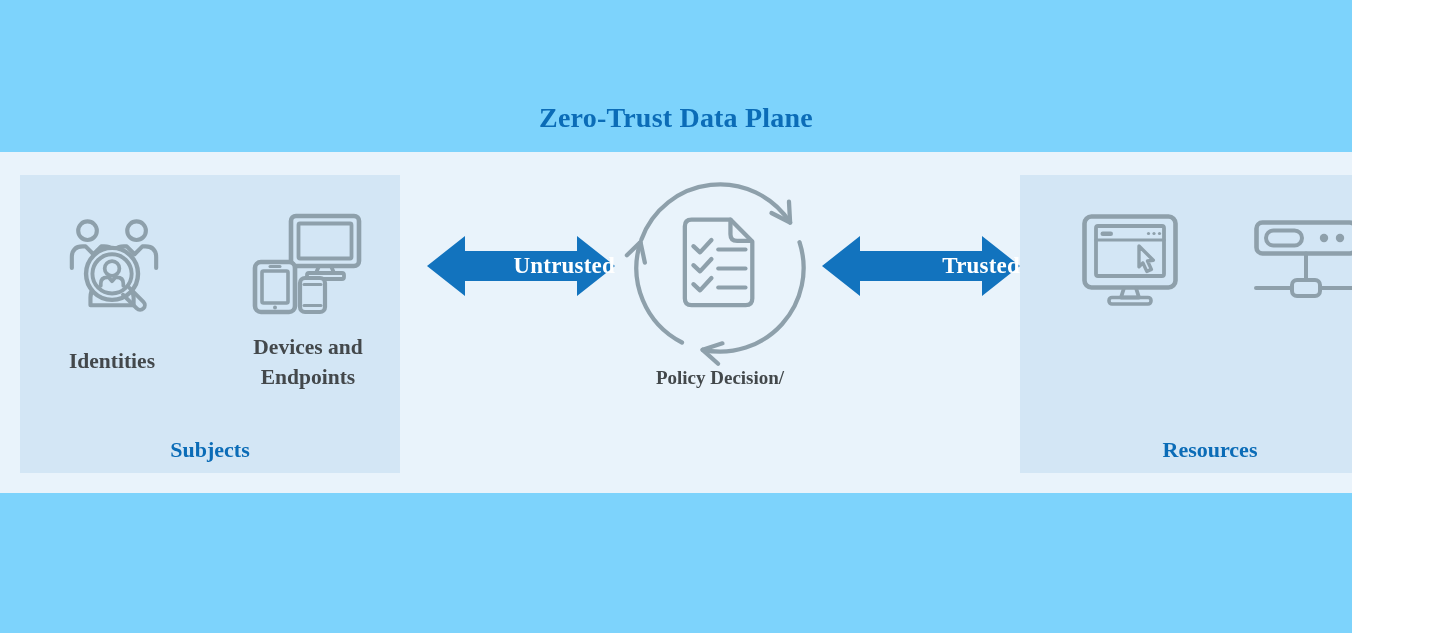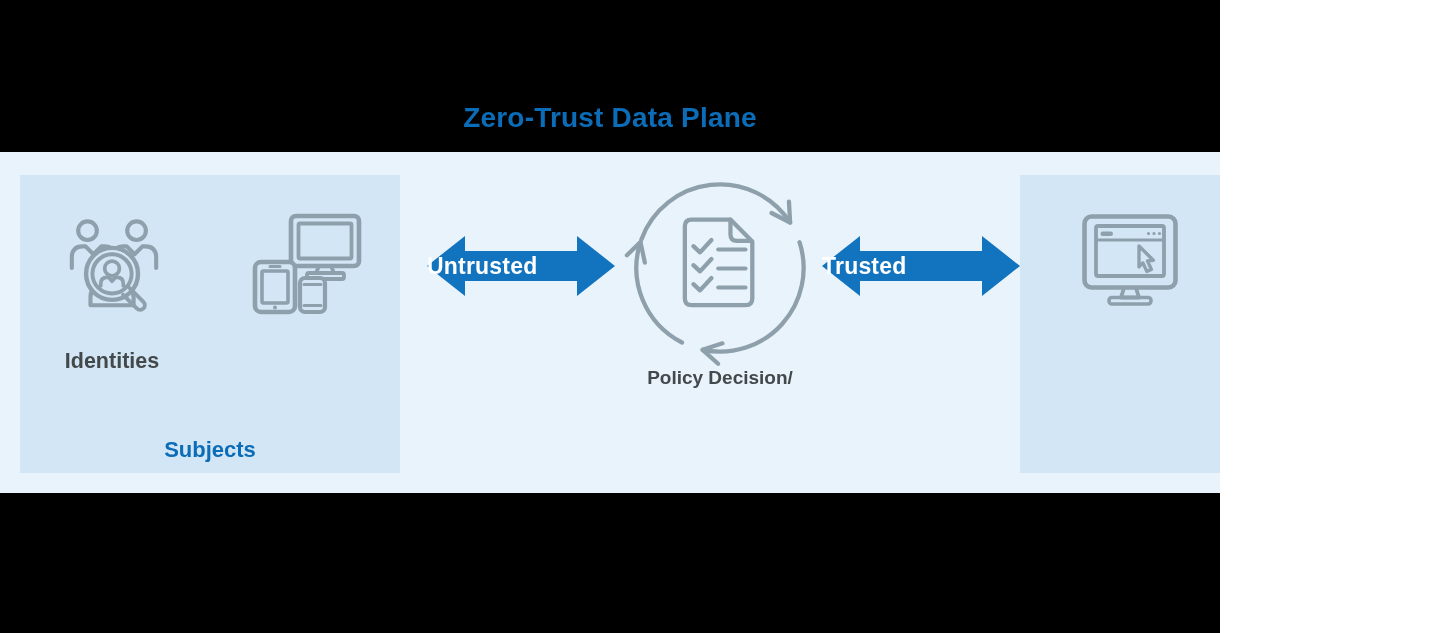--- a/index.html
+++ b/index.html
@@ -6,41 +6,41 @@
     --accent-blue:#0B6CB7;
     --arrow-blue:#1273BE;
     --band-bg:#E9F3FB;
     --panel-bg:#D3E6F5;
     --icon-gray:#8EA0AB;
     --label-gray:#43484B;
   }
   *{margin:0;padding:0;box-sizing:border-box;}
   html,body{background:#fff;}
   .page{
-    position:relative;width:1220px;height:633px;background:#000000;overflow:hidden;
-    font-family:Liberation Sans, sans-serif;
+    position:relative;width:1352px;height:633px;background:#7dd3fc;overflow:hidden;
+    font-family:Liberation Serif, serif;
   }
   .title{
     position:absolute;top:102px;left:0;width:100%;text-align:center;
     font-size:28px;font-weight:bold;color:var(--accent-blue,#0B6CB7);letter-spacing:0.2px;
   }
   .band{position:absolute;top:152px;left:0;width:1440px;height:341px;background:var(--band-bg,#E9F3FB);}
   .panel{position:absolute;top:23px;width:380px;height:298px;background:var(--panel-bg,#D3E6F5);}
   .panel-left{left:20px;}
   .panel-right{left:1020px;}
   .icon-abs{position:absolute;}
   .item-label{
     position:absolute;text-align:center;font-weight:bold;color:var(--label-gray,#43484B);
     font-size:21.5px;line-height:30px;
   }
   .caption{
     position:absolute;top:262px;left:0;width:100%;text-align:center;
     font-size:22px;font-weight:bold;color:var(--accent-blue,#0B6CB7);
   }
-  .arrow{position:absolute;top:84px;height:60px;display:flex;align-items:center;justify-content:flex-start;}
+  .arrow{position:absolute;top:84px;height:60px;display:flex;align-items:center;justify-content:flex-end;}
   .arrow svg{position:absolute;inset:0;}
   .arrow-label{
     position:relative;color:#fff;font-weight:bold;font-size:23px;letter-spacing:0.2px;
   }
   .pdp-label{
     position:absolute;top:211px;left:560px;width:320px;text-align:center;
     font-size:19px;line-height:29px;font-weight:bold;color:var(--label-gray,#43484B);
   }
   
   .st{fill:none;stroke:var(--icon-gray,#8EA0AB);stroke-linecap:round;stroke-linejoin:round;}
@@ -83,20 +83,21 @@
         <rect class="lens" x="2" y="48" width="40" height="50" rx="6" stroke-width="4.6"></rect>
         <rect class="st" x="9" y="57" width="26" height="32" rx="1.5" stroke-width="3.6"></rect>
         <path class="st" d="M17,52.5 h10" stroke-width="3"></path>
         <circle class="fl" cx="22" cy="93.5" r="2"></circle>
         <rect class="lens" x="47" y="64" width="25" height="34" rx="5" stroke-width="4.2"></rect>
         <path class="st" d="M51,70.5 h17" stroke-width="3"></path>
         <path class="st" d="M51,91.5 h17" stroke-width="3"></path>
       </svg>
 
       <div class="item-label" style="left:12px;top:171px;width:160px">Identities</div>
+      <div class="item-label" style="left:203px;top:157px;width:170px">Devices and Endpoints</div>
       <div class="caption">Subjects</div>
     </section>
 
     <div class="arrow" style="left:427px;width:188px">
       <svg width="188" height="60" viewBox="0 0 188 60">
         <polygon class="arrowpoly" points="0,30 38,0 38,15 150,15 150,0 188,30 150,60 150,45 38,45 38,60"></polygon>
       </svg>
       <span class="arrow-label">Untrusted</span>
     </div>
 
@@ -152,16 +153,17 @@
       <svg class="icon-abs" style="left:234px;top:45px" width="104" height="88" viewBox="0 0 104 88">
         <rect class="st" x="2.5" y="2.5" width="99" height="31" rx="6" stroke-width="4.6"></rect>
         <rect class="st" x="12" y="10.5" width="36" height="15" rx="7.5" stroke-width="4"></rect>
         <circle class="fl" cx="70" cy="18" r="4.2"></circle>
         <circle class="fl" cx="86" cy="18" r="4.2"></circle>
         <path class="st" d="M52,33.5 V60" stroke-width="4"></path>
         <path class="st" d="M2,68 H38 M66,68 H102" stroke-width="4"></path>
         <rect class="st" x="38" y="60" width="28" height="16" rx="5" stroke-width="4"></rect>
       </svg>
 
+      <div class="caption">Resources</div>
     </section>
 
   </div>
 </div>
 
 </body></html>

